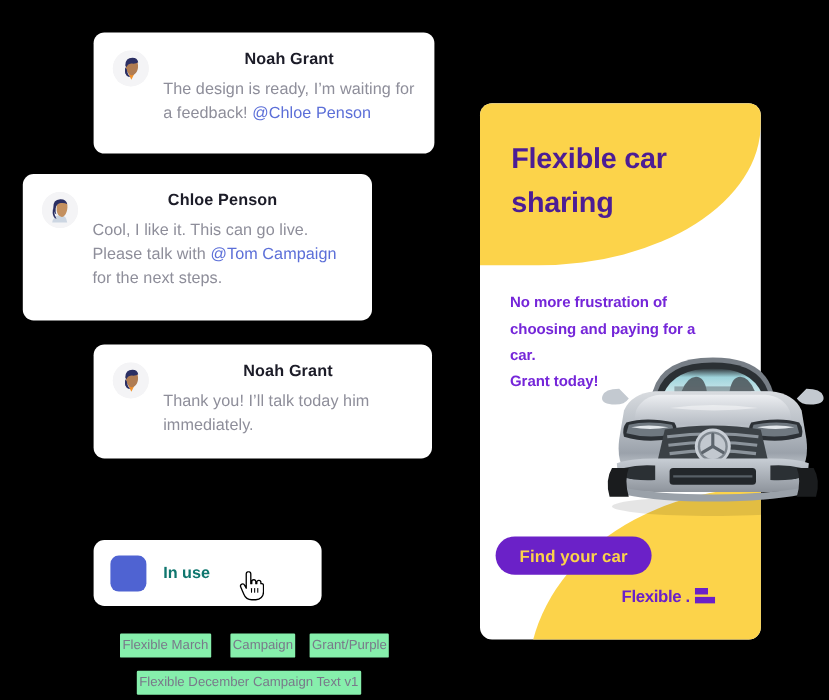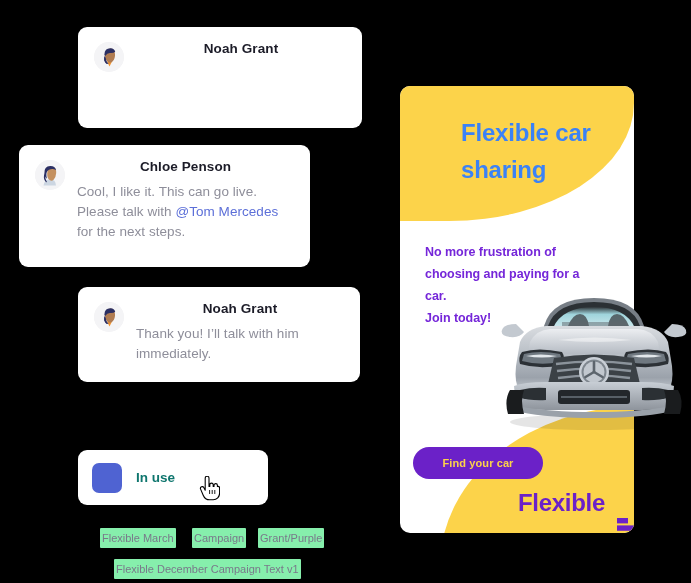--- a/index.html
+++ b/index.html
@@ -69,42 +69,42 @@
   }
   .ad-clip{position:absolute;inset:0;border-radius:10px;overflow:hidden;}
 
   .ad-yellow-top{
     position:absolute;left:0;top:0;width:234px;height:135px;
     background:#fcd34a;
     border-bottom-right-radius:185px 118px;
   }
   .ad-headline{
     position:absolute;left:26px;top:28px;width:190px;
-    font-size:24px;font-weight:bold;color:#3b82f6;
-    line-height:37px;letter-spacing:-.2px;margin-left:35px;
+    font-size:24px;font-weight:bold;color:#4c1d95;
+    line-height:37px;letter-spacing:-.2px;
   }
   .ad-sub{
     position:absolute;left:25px;top:155px;width:170px;
     font-size:12.5px;font-weight:bold;color:#7526d9;
     line-height:22px;letter-spacing:-.05px;
   }
   .ad-yellow-bottom{
     position:absolute;left:40px;top:320px;width:320px;height:190px;
     background:#fcd34a;border-top-left-radius:200px 160px;
   }
   .ad-cta{
     position:absolute;left:13px;top:361px;width:130px;height:32px;
     background:#6b21c8;border-radius:16px;
     display:flex;align-items:center;justify-content:center;
-    color:#fcd34a;font-size:11px;font-weight:bold;letter-spacing:.1px;
+    color:#fcd34a;font-size:14px;font-weight:bold;letter-spacing:.1px;
     cursor:pointer;border:0;
   }
   .ad-logo{
     position:absolute;left:118px;top:403px;
-    font-size:24px;font-weight:bold;color:#6b21c8;letter-spacing:-.3px;
+    font-size:14px;font-weight:bold;color:#6b21c8;letter-spacing:-.3px;
     display:flex;align-items:center;gap:4px;
   }
   .logo-mark{width:17px;height:14px;position:relative;display:inline-block;align-self:center;}
 
   
   #car-photo{position:absolute;left:498px;top:282px;width:193px;height:152px;}
   #car-photo svg{display:block;}
 </style>
 </head>
 <body>
@@ -120,54 +120,55 @@
           <path d="M13 19.5 l2.5 5 l2.5 -5 q-2.5 -1.2 -5 0 z" fill="#f2922e"></path>
           <path d="M10.8 12.5 q0.6 -6 5.6 -6 q4.2 0 4.6 5.6 q0.3 4.6 -2.2 7.2 q-2 2.1 -4.4 0.9 q-3.4 -1.7 -3.6 -7.7 z" fill="#b07c52"></path>
           <path d="M10.5 13.8 q-1 4.4 1 7 q1 1.3 2.1 1.2 q-2 -2.1 -2.2 -5.4 q-0.1 -1.9 -0.9 -2.8 z" fill="#2b2f63"></path>
           <path d="M10.4 12.4 q0.2 -6.2 6 -6.2 q4 0 4.8 3.6 q-1.6 1.4 -5 1.2 q-3.2 -0.2 -4.6 2.6 q-0.6 1 -1.2 -1.2 z" fill="#2b2f63"></path>
           <path d="M11.6 15.6 q0.4 4.4 3 6.3 q-2.8 0.4 -4 -2.6 q-0.7 -1.8 -0.3 -3.9 q0.6 -0.9 1.3 0.2 z" fill="#2b2f63"></path>
         </g>
       </svg>
     </div>
     <div class="c-body">
       <div class="c-name">Noah Grant</div>
+      <div class="c-text"><span>The design is ready, I’m waiting for a feedback! </span><span class="mention">@Chloe Penson</span><span></span></div>
     </div>
   </div>
 
   <div class="comment-card" id="card-2">
     <div class="avatar">
       <svg viewBox="0 0 30 30">
         <circle cx="15" cy="15" r="15" fill="#f4f4f6"></circle>
         <path d="M8.5 25.5 q1 -6 6.5 -6.2 q5.5 -0.2 6 6.2 z" fill="#ccd6e2"></path>
         <path d="M12.2 13.2 q0.4 -6 5.4 -5.8 q4 0.2 3.6 5.6 q-0.3 4.6 -2.6 6.8 q-1.9 1.8 -4 0.3 q-2.6 -1.9 -2.4 -6.9 z" fill="#c4905f"></path>
         <path d="M9.4 13.4 q-0.4 -7.2 5.8 -7.4 q4.8 -0.2 5.9 4.2 q-2.4 -1.5 -5.4 -1 q-3.8 0.6 -4.3 4.6 q-0.3 2.6 0.6 4.9 q-2.3 -1.3 -2.6 -5.3 z" fill="#2b2f63"></path>
         <path d="M9.4 13.2 q-1.3 4.5 0.5 7.6 q0.9 1.5 2.2 1.5 q-1.8 -2.4 -2 -6.2 q-0.1 -2 -0.7 -2.9 z" fill="#2b2f63"></path>
       </svg>
     </div>
     <div class="c-body">
       <div class="c-name">Chloe Penson</div>
-      <div class="c-text"><span>Cool, I like it. This can go live. Please talk with </span><span class="mention">@Tom Mercedes</span><span> for the next steps.</span></div>
+      <div class="c-text"><span>Cool, I like it. This can go live. Please talk with </span><span class="mention">@Tom Campaign</span><span> for the next steps.</span></div>
     </div>
   </div>
 
   <div class="comment-card" id="card-3">
     <div class="avatar">
       <svg viewBox="0 0 30 30">
         <circle cx="15" cy="15" r="15" fill="#f4f4f6"></circle>
         <path d="M9 25 q1.5 -6 6.5 -6 q4.5 0 5 6 z" fill="#f3f4f6"></path>
         <path d="M13 19.5 l2.5 5 l2.5 -5 q-2.5 -1.2 -5 0 z" fill="#f2922e"></path>
         <path d="M10.8 12.5 q0.6 -6 5.6 -6 q4.2 0 4.6 5.6 q0.3 4.6 -2.2 7.2 q-2 2.1 -4.4 0.9 q-3.4 -1.7 -3.6 -7.7 z" fill="#b07c52"></path>
         <path d="M10.5 13.8 q-1 4.4 1 7 q1 1.3 2.1 1.2 q-2 -2.1 -2.2 -5.4 q-0.1 -1.9 -0.9 -2.8 z" fill="#2b2f63"></path>
         <path d="M10.4 12.4 q0.2 -6.2 6 -6.2 q4 0 4.8 3.6 q-1.6 1.4 -5 1.2 q-3.2 -0.2 -4.6 2.6 q-0.6 1 -1.2 -1.2 z" fill="#2b2f63"></path>
         <path d="M11.6 15.6 q0.4 4.4 3 6.3 q-2.8 0.4 -4 -2.6 q-0.7 -1.8 -0.3 -3.9 q0.6 -0.9 1.3 0.2 z" fill="#2b2f63"></path>
       </svg>
     </div>
     <div class="c-body">
       <div class="c-name">Noah Grant</div>
-      <div class="c-text"><span>Thank you! I’ll talk with him immediately.</span><span class="mention"></span><span></span></div>
+      <div class="c-text"><span>Thank you! I’ll talk today him immediately.</span><span class="mention"></span><span></span></div>
     </div>
   </div>
 
   <div id="status-card">
     <div class="swatch"></div>
     <div class="status-label">In use</div>
   </div>
 
   <div class="cursor">
     <svg viewBox="0 0 22 26">
@@ -183,21 +184,21 @@
   <div class="tag" id="tag-0">Flexible March</div>
   <div class="tag" id="tag-1">Campaign</div>
   <div class="tag" id="tag-2">Grant/Purple</div>
   <div class="tag" id="tag-3">Flexible December Campaign Text v1</div>
 
   <div id="ad-card">
     <div class="ad-clip">
       <div class="ad-yellow-top"></div>
       <div class="ad-headline">Flexible car sharing</div>
       <div class="ad-sub" style="white-space:pre-line;">No more frustration of choosing and paying for a car.
-Join today!</div>
+Grant today!</div>
       <div class="ad-yellow-bottom"></div>
       <div class="ad-cta">Find your car</div>
       <div class="ad-logo">
         <span>Flexible .</span>
         <span class="logo-mark">
           <svg viewBox="0 0 17 14" width="17" height="14">
             <rect x="0" y="0" width="11" height="5.4" fill="#6b21c8"></rect>
             <rect x="0" y="7.4" width="17" height="5.4" fill="#6b21c8"></rect>
           </svg>
         </span>

